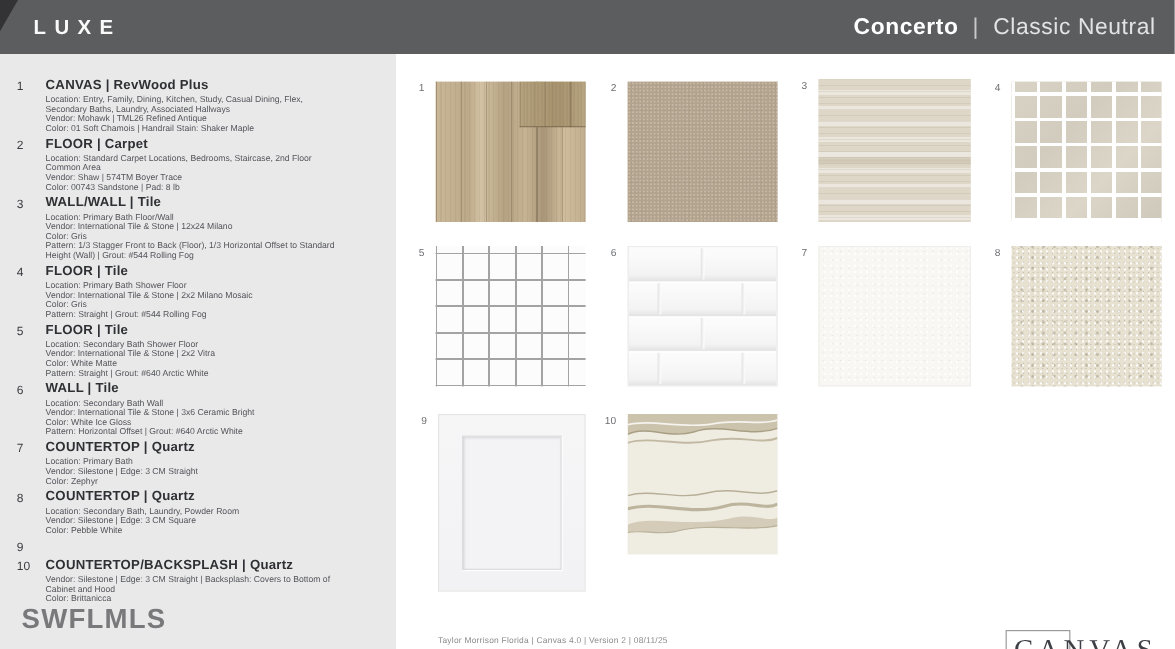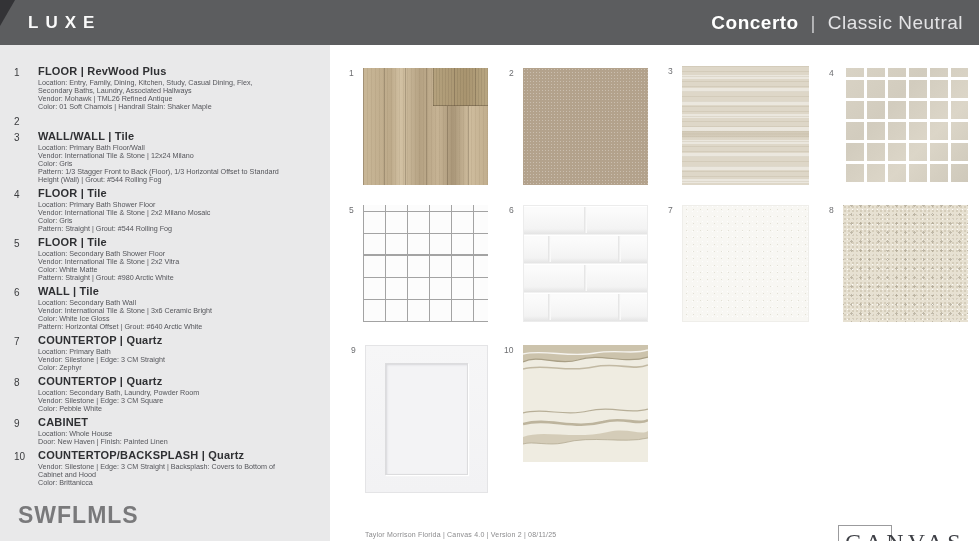--- a/index.html
+++ b/index.html
@@ -149,28 +149,34 @@
     <span class="rest">Classic Neutral</span>
   </span>
 </div>
 <div class="fold"></div>
 
 <div class="sidebar">
   <div>
       <div class="spec-item">
         <div class="spec-num">1</div>
         <div class="spec-body">
-          <div class="spec-title">FLOOR | RevWood Plus</div>
+          <div class="spec-title">CANVAS | RevWood Plus</div>
           <div class="spec-line">Location: Entry, Family, Dining, Kitchen, Study, Casual Dining, Flex, Secondary Baths, Laundry, Associated Hallways</div>
           <div class="spec-line">Vendor: Mohawk | TML26 Refined Antique</div>
           <div class="spec-line">Color: 01 Soft Chamois | Handrail Stain: Shaker Maple</div>
         </div>
       </div>
       <div class="spec-item">
         <div class="spec-num">2</div>
+        <div class="spec-body">
+          <div class="spec-title">FLOOR | Carpet</div>
+          <div class="spec-line">Location: Standard Carpet Locations, Bedrooms, Staircase, 2nd Floor Common Area</div>
+          <div class="spec-line">Vendor: Shaw | 574TM Boyer Trace</div>
+          <div class="spec-line">Color: 00743 Sandstone | Pad: 8 lb</div>
+        </div>
       </div>
       <div class="spec-item">
         <div class="spec-num">3</div>
         <div class="spec-body">
           <div class="spec-title">WALL/WALL | Tile</div>
           <div class="spec-line">Location: Primary Bath Floor/Wall</div>
           <div class="spec-line">Vendor: International Tile &amp; Stone | 12x24 Milano</div>
           <div class="spec-line">Color: Gris</div>
           <div class="spec-line">Pattern: 1/3 Stagger Front to Back (Floor), 1/3 Horizontal Offset to Standard Height (Wall) | Grout: #544 Rolling Fog</div>
         </div>
@@ -185,21 +191,21 @@
           <div class="spec-line">Pattern: Straight | Grout: #544 Rolling Fog</div>
         </div>
       </div>
       <div class="spec-item">
         <div class="spec-num">5</div>
         <div class="spec-body">
           <div class="spec-title">FLOOR | Tile</div>
           <div class="spec-line">Location: Secondary Bath Shower Floor</div>
           <div class="spec-line">Vendor: International Tile &amp; Stone | 2x2 Vitra</div>
           <div class="spec-line">Color: White Matte</div>
-          <div class="spec-line">Pattern: Straight | Grout: #980 Arctic White</div>
+          <div class="spec-line">Pattern: Straight | Grout: #640 Arctic White</div>
         </div>
       </div>
       <div class="spec-item">
         <div class="spec-num">6</div>
         <div class="spec-body">
           <div class="spec-title">WALL | Tile</div>
           <div class="spec-line">Location: Secondary Bath Wall</div>
           <div class="spec-line">Vendor: International Tile &amp; Stone | 3x6 Ceramic Bright</div>
           <div class="spec-line">Color: White Ice Gloss</div>
           <div class="spec-line">Pattern: Horizontal Offset | Grout: #640 Arctic White</div>
@@ -218,25 +224,20 @@
         <div class="spec-num">8</div>
         <div class="spec-body">
           <div class="spec-title">COUNTERTOP | Quartz</div>
           <div class="spec-line">Location: Secondary Bath, Laundry, Powder Room</div>
           <div class="spec-line">Vendor: Silestone | Edge: 3 CM Square</div>
           <div class="spec-line">Color: Pebble White</div>
         </div>
       </div>
       <div class="spec-item">
         <div class="spec-num">9</div>
-        <div class="spec-body">
-          <div class="spec-title">CABINET</div>
-          <div class="spec-line">Location: Whole House</div>
-          <div class="spec-line">Door: New Haven | Finish: Painted Linen</div>
-        </div>
       </div>
       <div class="spec-item">
         <div class="spec-num">10</div>
         <div class="spec-body">
           <div class="spec-title">COUNTERTOP/BACKSPLASH | Quartz</div>
           <div class="spec-line">Vendor: Silestone | Edge: 3 CM Straight | Backsplash: Covers to Bottom of Cabinet and Hood</div>
           <div class="spec-line">Color: Brittanicca</div>
         </div>
       </div>
     </div>

